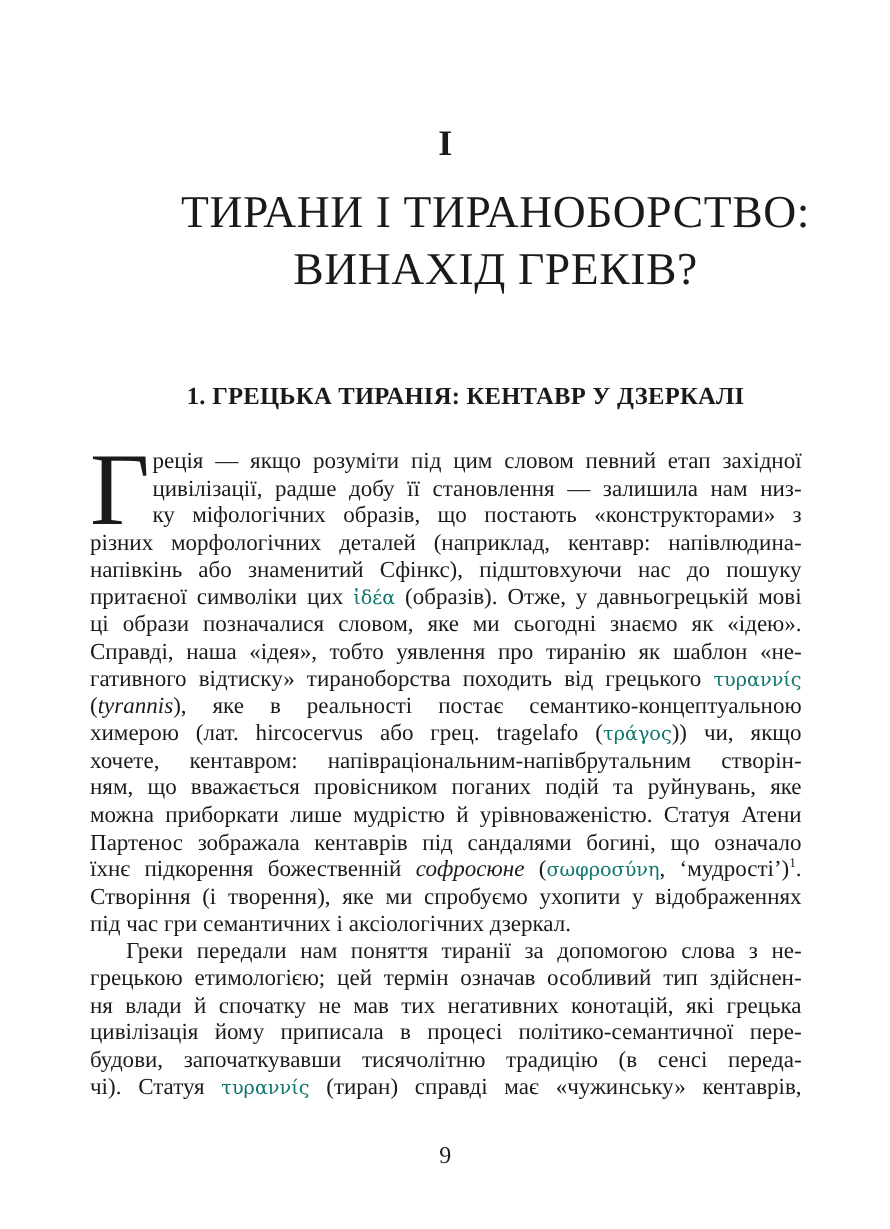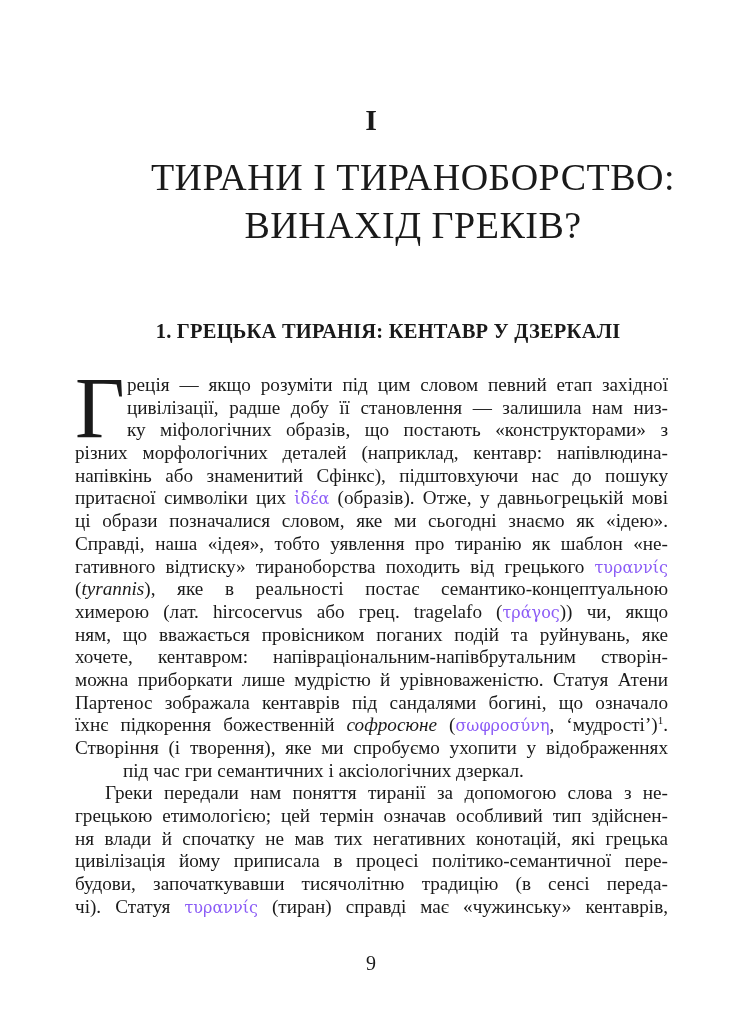--- a/index.html
+++ b/index.html
@@ -69,21 +69,20 @@
     }
     .line {
       display: block;
       height: 22.7px;
       white-space: nowrap;
       text-align: justify;
       text-align-last: justify;
     }
     .line.last {
       text-align-last: left;
-      margin-left: 48px;
     }
     .line.indent-drop {
       margin-left: 52px;
     }
     .line.indent-para {
       text-indent: 30px;
     }
     .dropcap {
       position: absolute;
       left: 0px;
@@ -96,21 +95,21 @@
     .page-number {
       position: absolute;
       top: 952px;
       left: 0;
       width: 742px;
       text-align: center;
       font-family: "Liberation Serif", serif;
       font-size: 20px;
       line-height: 22px;
     }
-    .greek { font-family: "DejaVu Serif", serif; font-size: 16px; color: #8b5cf6; }
+    .greek { font-family: "DejaVu Serif", serif; font-size: 16px; color: #0f766e; }
     .ital { font-style: italic; }
     sup { font-size: 11px; line-height: 0; vertical-align: super; }
   </style>
 </head>
 <body>
 
 <div class="page">
 
   <div class="chapter-num">I</div>
 
@@ -134,22 +133,22 @@
 
     <span class="line">ці образи позначалися словом, яке ми сьогодні знаємо як «ідею».</span>
     <span class="line">Справді, наша «ідея», тобто уявлення про тиранію як шаблон «не-</span>
 
     <span class="line"><span>гативного відтиску» тираноборства походить від грецького </span><span class="greek">τυραννίς</span></span>
 
     <span class="line"><span>(</span><span class="ital">tyrannis</span><span>), яке в реальності постає семантико-концептуальною</span></span>
 
     <span class="line"><span>химерою (лат. hircocervus або грец. tragelafo (</span><span class="greek">τράγος</span><span>)) чи, якщо</span></span>
 
+    <span class="line">хочете, кентавром: напівраціональним-напівбрутальним створін-</span>
     <span class="line">ням, що вважається провісником поганих подій та руйнувань, яке</span>
-    <span class="line">хочете, кентавром: напівраціональним-напівбрутальним створін-</span>
     <span class="line">можна приборкати лише мудрістю й урівноваженістю. Статуя Атени</span>
     <span class="line">Партенос зображала кентаврів під сандалями богині, що означало</span>
 
     <span class="line"><span>їхнє підкорення божественній </span><span class="ital">софросюне</span><span> (</span><span class="greek">σωφροσύνη</span><span>, ‘мудрості’)</span><sup>1</sup><span>.</span></span>
 
     <span class="line">Створіння (і творення), яке ми спробуємо ухопити у відображеннях</span>
     <span class="line last">під час гри семантичних і аксіологічних дзеркал.</span>
 
     <span class="line indent-para">Греки передали нам поняття тиранії за допомогою слова з не-</span>
     <span class="line">грецькою етимологією; цей термін означав особливий тип здійснен-</span>

